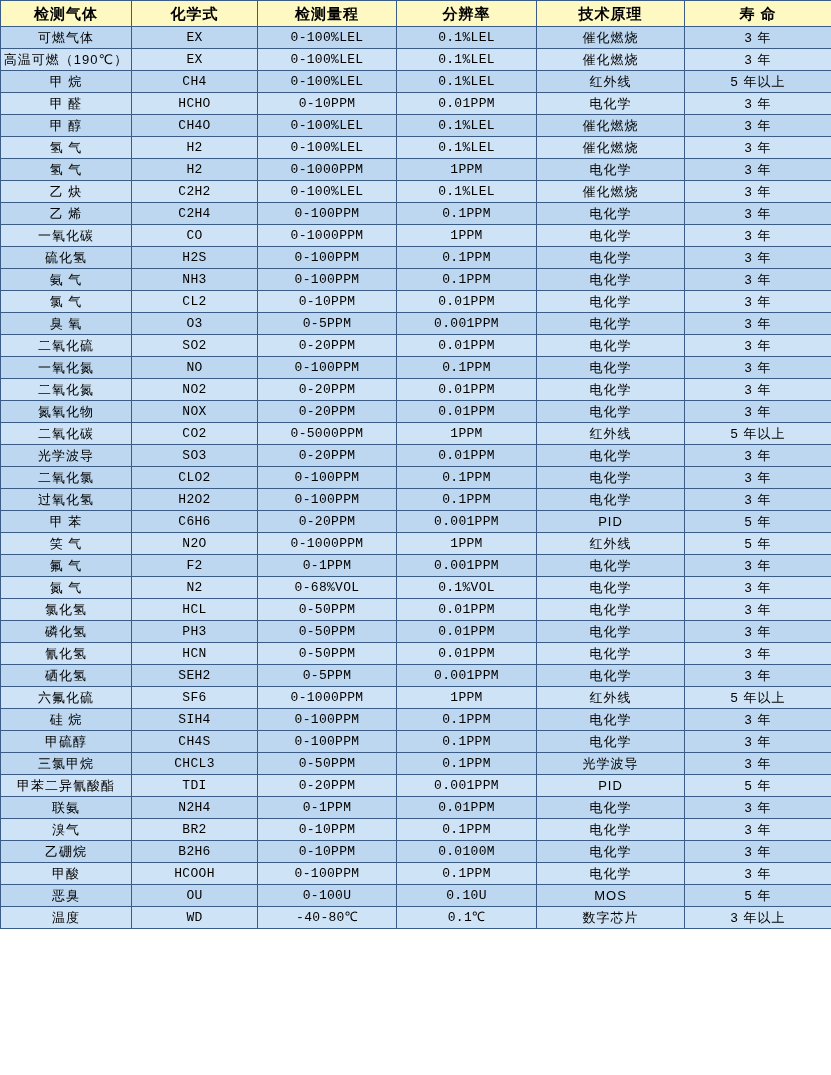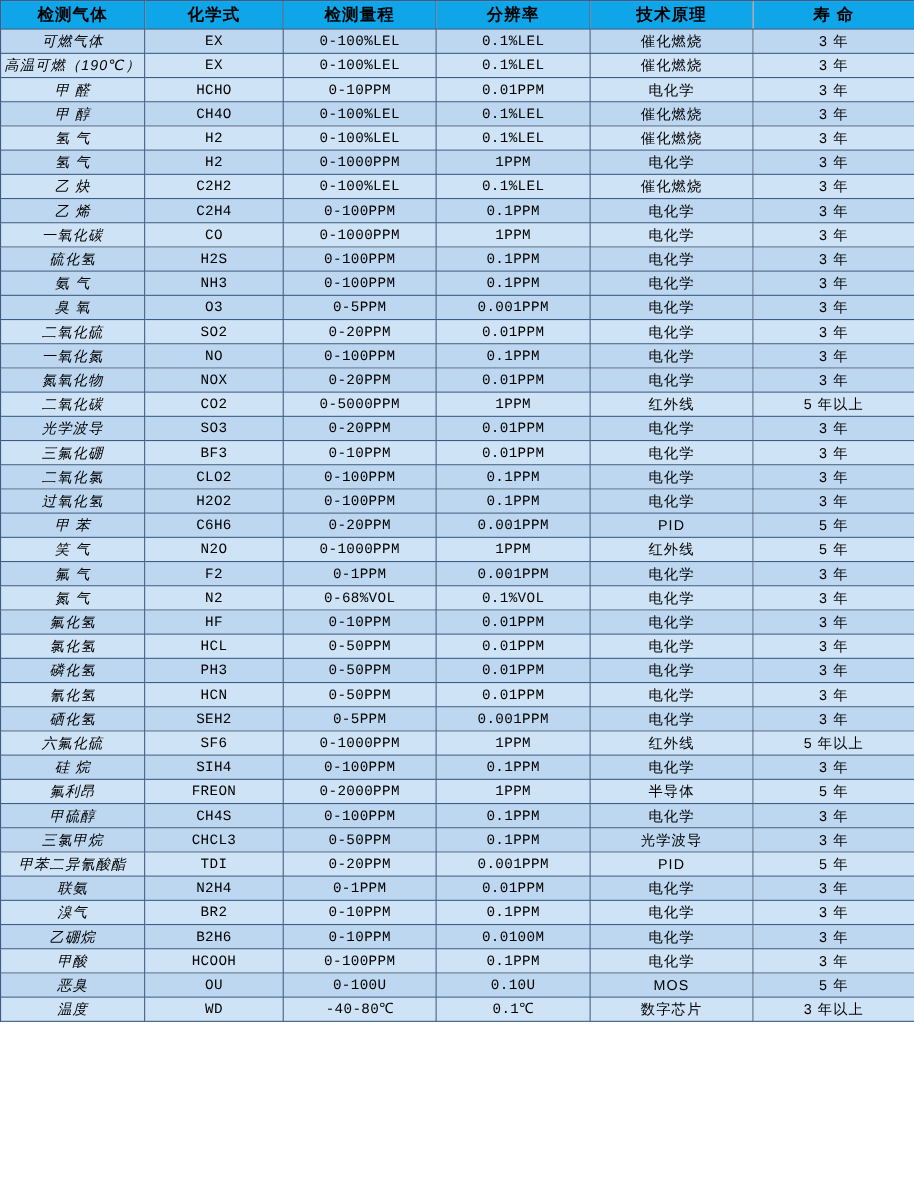--- a/index.html
+++ b/index.html
@@ -22,21 +22,21 @@
     text-align: center;
     vertical-align: middle;
     height: 21px;
     line-height: 19px;
     padding: 0;
     overflow: hidden;
     white-space: nowrap;
     color: #000000;
   }
   #gas-table thead th {
-    background: #0ea5e9;
+    background: #fef9c3;
     font-size: 15px;
     font-weight: bold;
     height: 25px;
     line-height: 23px;
     letter-spacing: 1px;
   }
   #gas-table tbody tr td {
     background: #bcd7ef;
     font-size: 13px;
   }
@@ -46,21 +46,20 @@
   
   col.c0 { width: 131px; }
   col.c1 { width: 126px; }
   col.c2 { width: 139px; }
   col.c3 { width: 140px; }
   col.c4 { width: 148px; }
   col.c5 { width: 147px; }
 
   .cell-name {
     letter-spacing: 1px;
-    font-style: italic;
   }
   .cell-formula,
   .cell-range,
   .cell-res {
     font-family: "Liberation Mono", "DejaVu Sans Mono", monospace;
     font-size: 12px;
     letter-spacing: 0.3px;
   }
   .cell-tech,
   .cell-life {
@@ -99,20 +98,28 @@
         <td class="cell-life">3 年</td>
       </tr>
       <tr class="alt">
         <td class="cell-name">高温可燃（190℃）</td>
         <td class="cell-formula">EX</td>
         <td class="cell-range">0-100%LEL</td>
         <td class="cell-res">0.1%LEL</td>
         <td class="cell-tech">催化燃烧</td>
         <td class="cell-life">3 年</td>
       </tr>
+      <tr>
+        <td class="cell-name">甲 烷</td>
+        <td class="cell-formula">CH4</td>
+        <td class="cell-range">0-100%LEL</td>
+        <td class="cell-res">0.1%LEL</td>
+        <td class="cell-tech">红外线</td>
+        <td class="cell-life">5 年以上</td>
+      </tr>
       <tr class="alt">
         <td class="cell-name">甲 醛</td>
         <td class="cell-formula">HCHO</td>
         <td class="cell-range">0-10PPM</td>
         <td class="cell-res">0.01PPM</td>
         <td class="cell-tech">电化学</td>
         <td class="cell-life">3 年</td>
       </tr>
       <tr>
         <td class="cell-name">甲 醇</td>
@@ -171,20 +178,28 @@
         <td class="cell-life">3 年</td>
       </tr>
       <tr>
         <td class="cell-name">氨 气</td>
         <td class="cell-formula">NH3</td>
         <td class="cell-range">0-100PPM</td>
         <td class="cell-res">0.1PPM</td>
         <td class="cell-tech">电化学</td>
         <td class="cell-life">3 年</td>
       </tr>
+      <tr class="alt">
+        <td class="cell-name">氯 气</td>
+        <td class="cell-formula">CL2</td>
+        <td class="cell-range">0-10PPM</td>
+        <td class="cell-res">0.01PPM</td>
+        <td class="cell-tech">电化学</td>
+        <td class="cell-life">3 年</td>
+      </tr>
       <tr>
         <td class="cell-name">臭 氧</td>
         <td class="cell-formula">O3</td>
         <td class="cell-range">0-5PPM</td>
         <td class="cell-res">0.001PPM</td>
         <td class="cell-tech">电化学</td>
         <td class="cell-life">3 年</td>
       </tr>
       <tr class="alt">
         <td class="cell-name">二氧化硫</td>
@@ -192,20 +207,28 @@
         <td class="cell-range">0-20PPM</td>
         <td class="cell-res">0.01PPM</td>
         <td class="cell-tech">电化学</td>
         <td class="cell-life">3 年</td>
       </tr>
       <tr>
         <td class="cell-name">一氧化氮</td>
         <td class="cell-formula">NO</td>
         <td class="cell-range">0-100PPM</td>
         <td class="cell-res">0.1PPM</td>
+        <td class="cell-tech">电化学</td>
+        <td class="cell-life">3 年</td>
+      </tr>
+      <tr class="alt">
+        <td class="cell-name">二氧化氮</td>
+        <td class="cell-formula">NO2</td>
+        <td class="cell-range">0-20PPM</td>
+        <td class="cell-res">0.01PPM</td>
         <td class="cell-tech">电化学</td>
         <td class="cell-life">3 年</td>
       </tr>
       <tr>
         <td class="cell-name">氮氧化物</td>
         <td class="cell-formula">NOX</td>
         <td class="cell-range">0-20PPM</td>
         <td class="cell-res">0.01PPM</td>
         <td class="cell-tech">电化学</td>
         <td class="cell-life">3 年</td>
@@ -219,28 +242,20 @@
         <td class="cell-life">5 年以上</td>
       </tr>
       <tr>
         <td class="cell-name">光学波导</td>
         <td class="cell-formula">SO3</td>
         <td class="cell-range">0-20PPM</td>
         <td class="cell-res">0.01PPM</td>
         <td class="cell-tech">电化学</td>
         <td class="cell-life">3 年</td>
       </tr>
-      <tr class="alt">
-        <td class="cell-name">三氟化硼</td>
-        <td class="cell-formula">BF3</td>
-        <td class="cell-range">0-10PPM</td>
-        <td class="cell-res">0.01PPM</td>
-        <td class="cell-tech">电化学</td>
-        <td class="cell-life">3 年</td>
-      </tr>
       <tr>
         <td class="cell-name">二氧化氯</td>
         <td class="cell-formula">CLO2</td>
         <td class="cell-range">0-100PPM</td>
         <td class="cell-res">0.1PPM</td>
         <td class="cell-tech">电化学</td>
         <td class="cell-life">3 年</td>
       </tr>
       <tr>
         <td class="cell-name">过氧化氢</td>
@@ -275,28 +290,20 @@
         <td class="cell-life">3 年</td>
       </tr>
       <tr class="alt">
         <td class="cell-name">氮 气</td>
         <td class="cell-formula">N2</td>
         <td class="cell-range">0-68%VOL</td>
         <td class="cell-res">0.1%VOL</td>
         <td class="cell-tech">电化学</td>
         <td class="cell-life">3 年</td>
       </tr>
-      <tr>
-        <td class="cell-name">氟化氢</td>
-        <td class="cell-formula">HF</td>
-        <td class="cell-range">0-10PPM</td>
-        <td class="cell-res">0.01PPM</td>
-        <td class="cell-tech">电化学</td>
-        <td class="cell-life">3 年</td>
-      </tr>
       <tr class="alt">
         <td class="cell-name">氯化氢</td>
         <td class="cell-formula">HCL</td>
         <td class="cell-range">0-50PPM</td>
         <td class="cell-res">0.01PPM</td>
         <td class="cell-tech">电化学</td>
         <td class="cell-life">3 年</td>
       </tr>
       <tr>
         <td class="cell-name">磷化氢</td>
@@ -331,28 +338,20 @@
         <td class="cell-life">5 年以上</td>
       </tr>
       <tr>
         <td class="cell-name">硅 烷</td>
         <td class="cell-formula">SIH4</td>
         <td class="cell-range">0-100PPM</td>
         <td class="cell-res">0.1PPM</td>
         <td class="cell-tech">电化学</td>
         <td class="cell-life">3 年</td>
       </tr>
-      <tr class="alt">
-        <td class="cell-name">氟利昂</td>
-        <td class="cell-formula">FREON</td>
-        <td class="cell-range">0-2000PPM</td>
-        <td class="cell-res">1PPM</td>
-        <td class="cell-tech">半导体</td>
-        <td class="cell-life">5 年</td>
-      </tr>
       <tr>
         <td class="cell-name">甲硫醇</td>
         <td class="cell-formula">CH4S</td>
         <td class="cell-range">0-100PPM</td>
         <td class="cell-res">0.1PPM</td>
         <td class="cell-tech">电化学</td>
         <td class="cell-life">3 年</td>
       </tr>
       <tr>
         <td class="cell-name">三氯甲烷</td>

